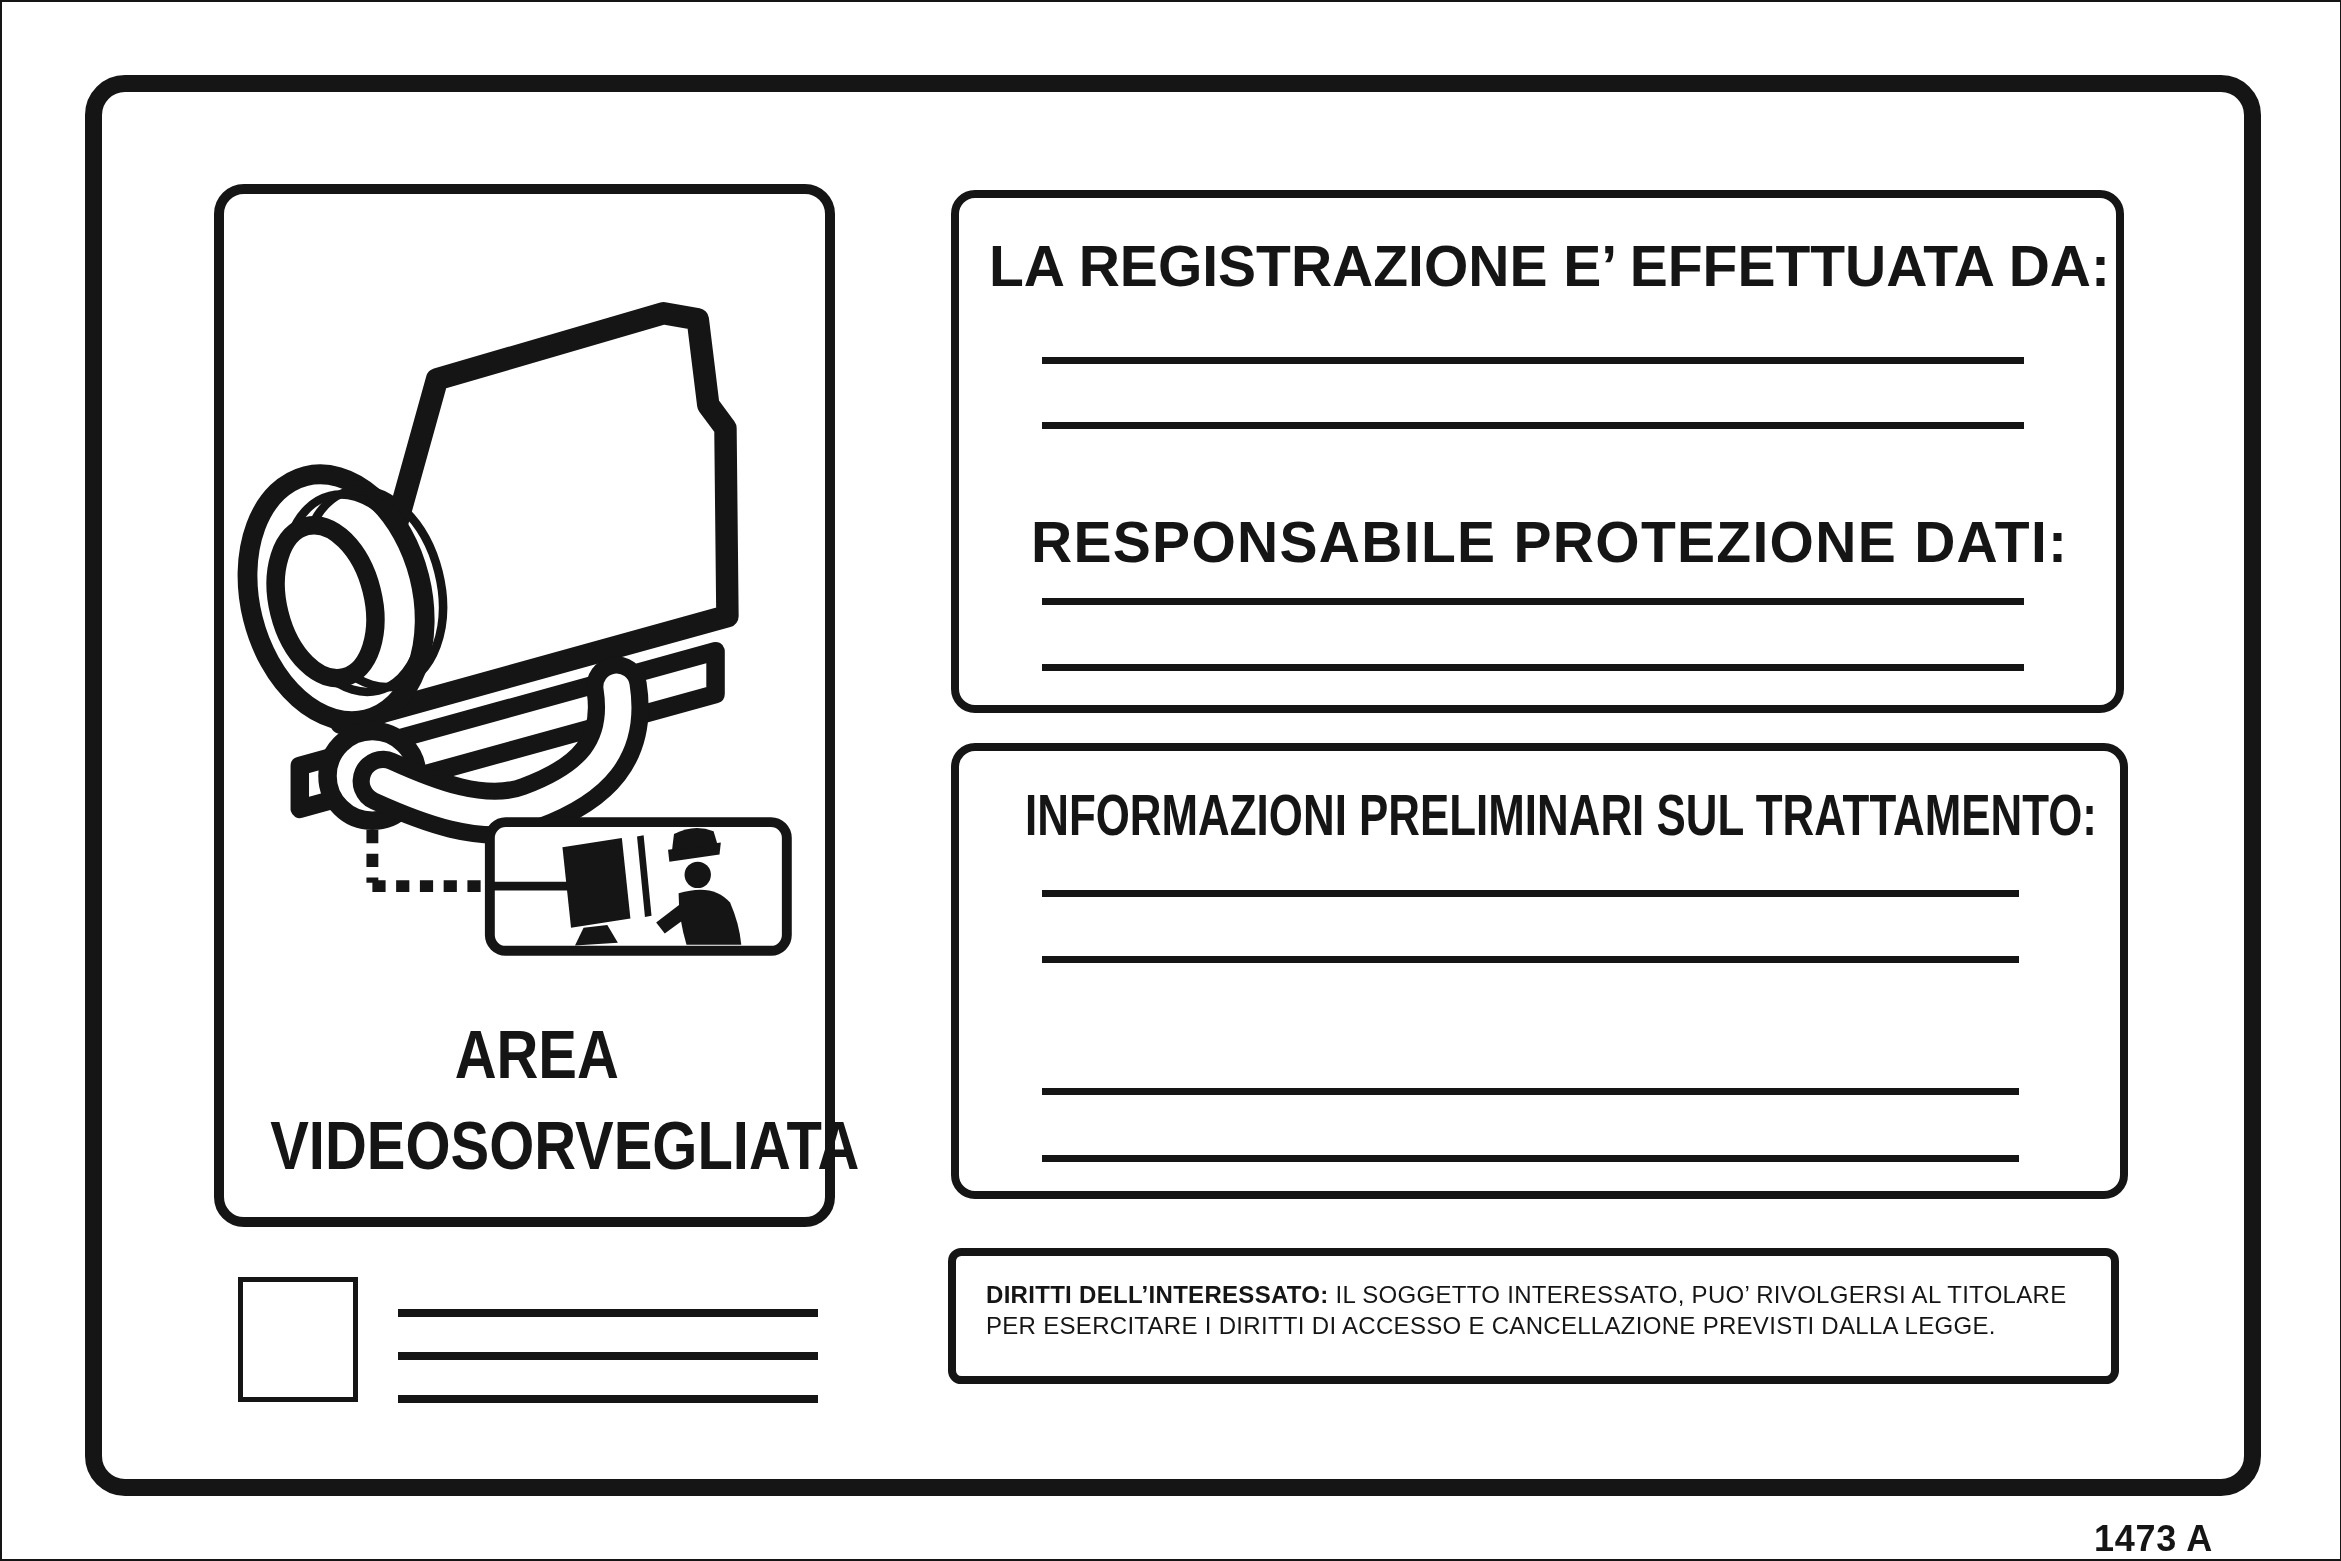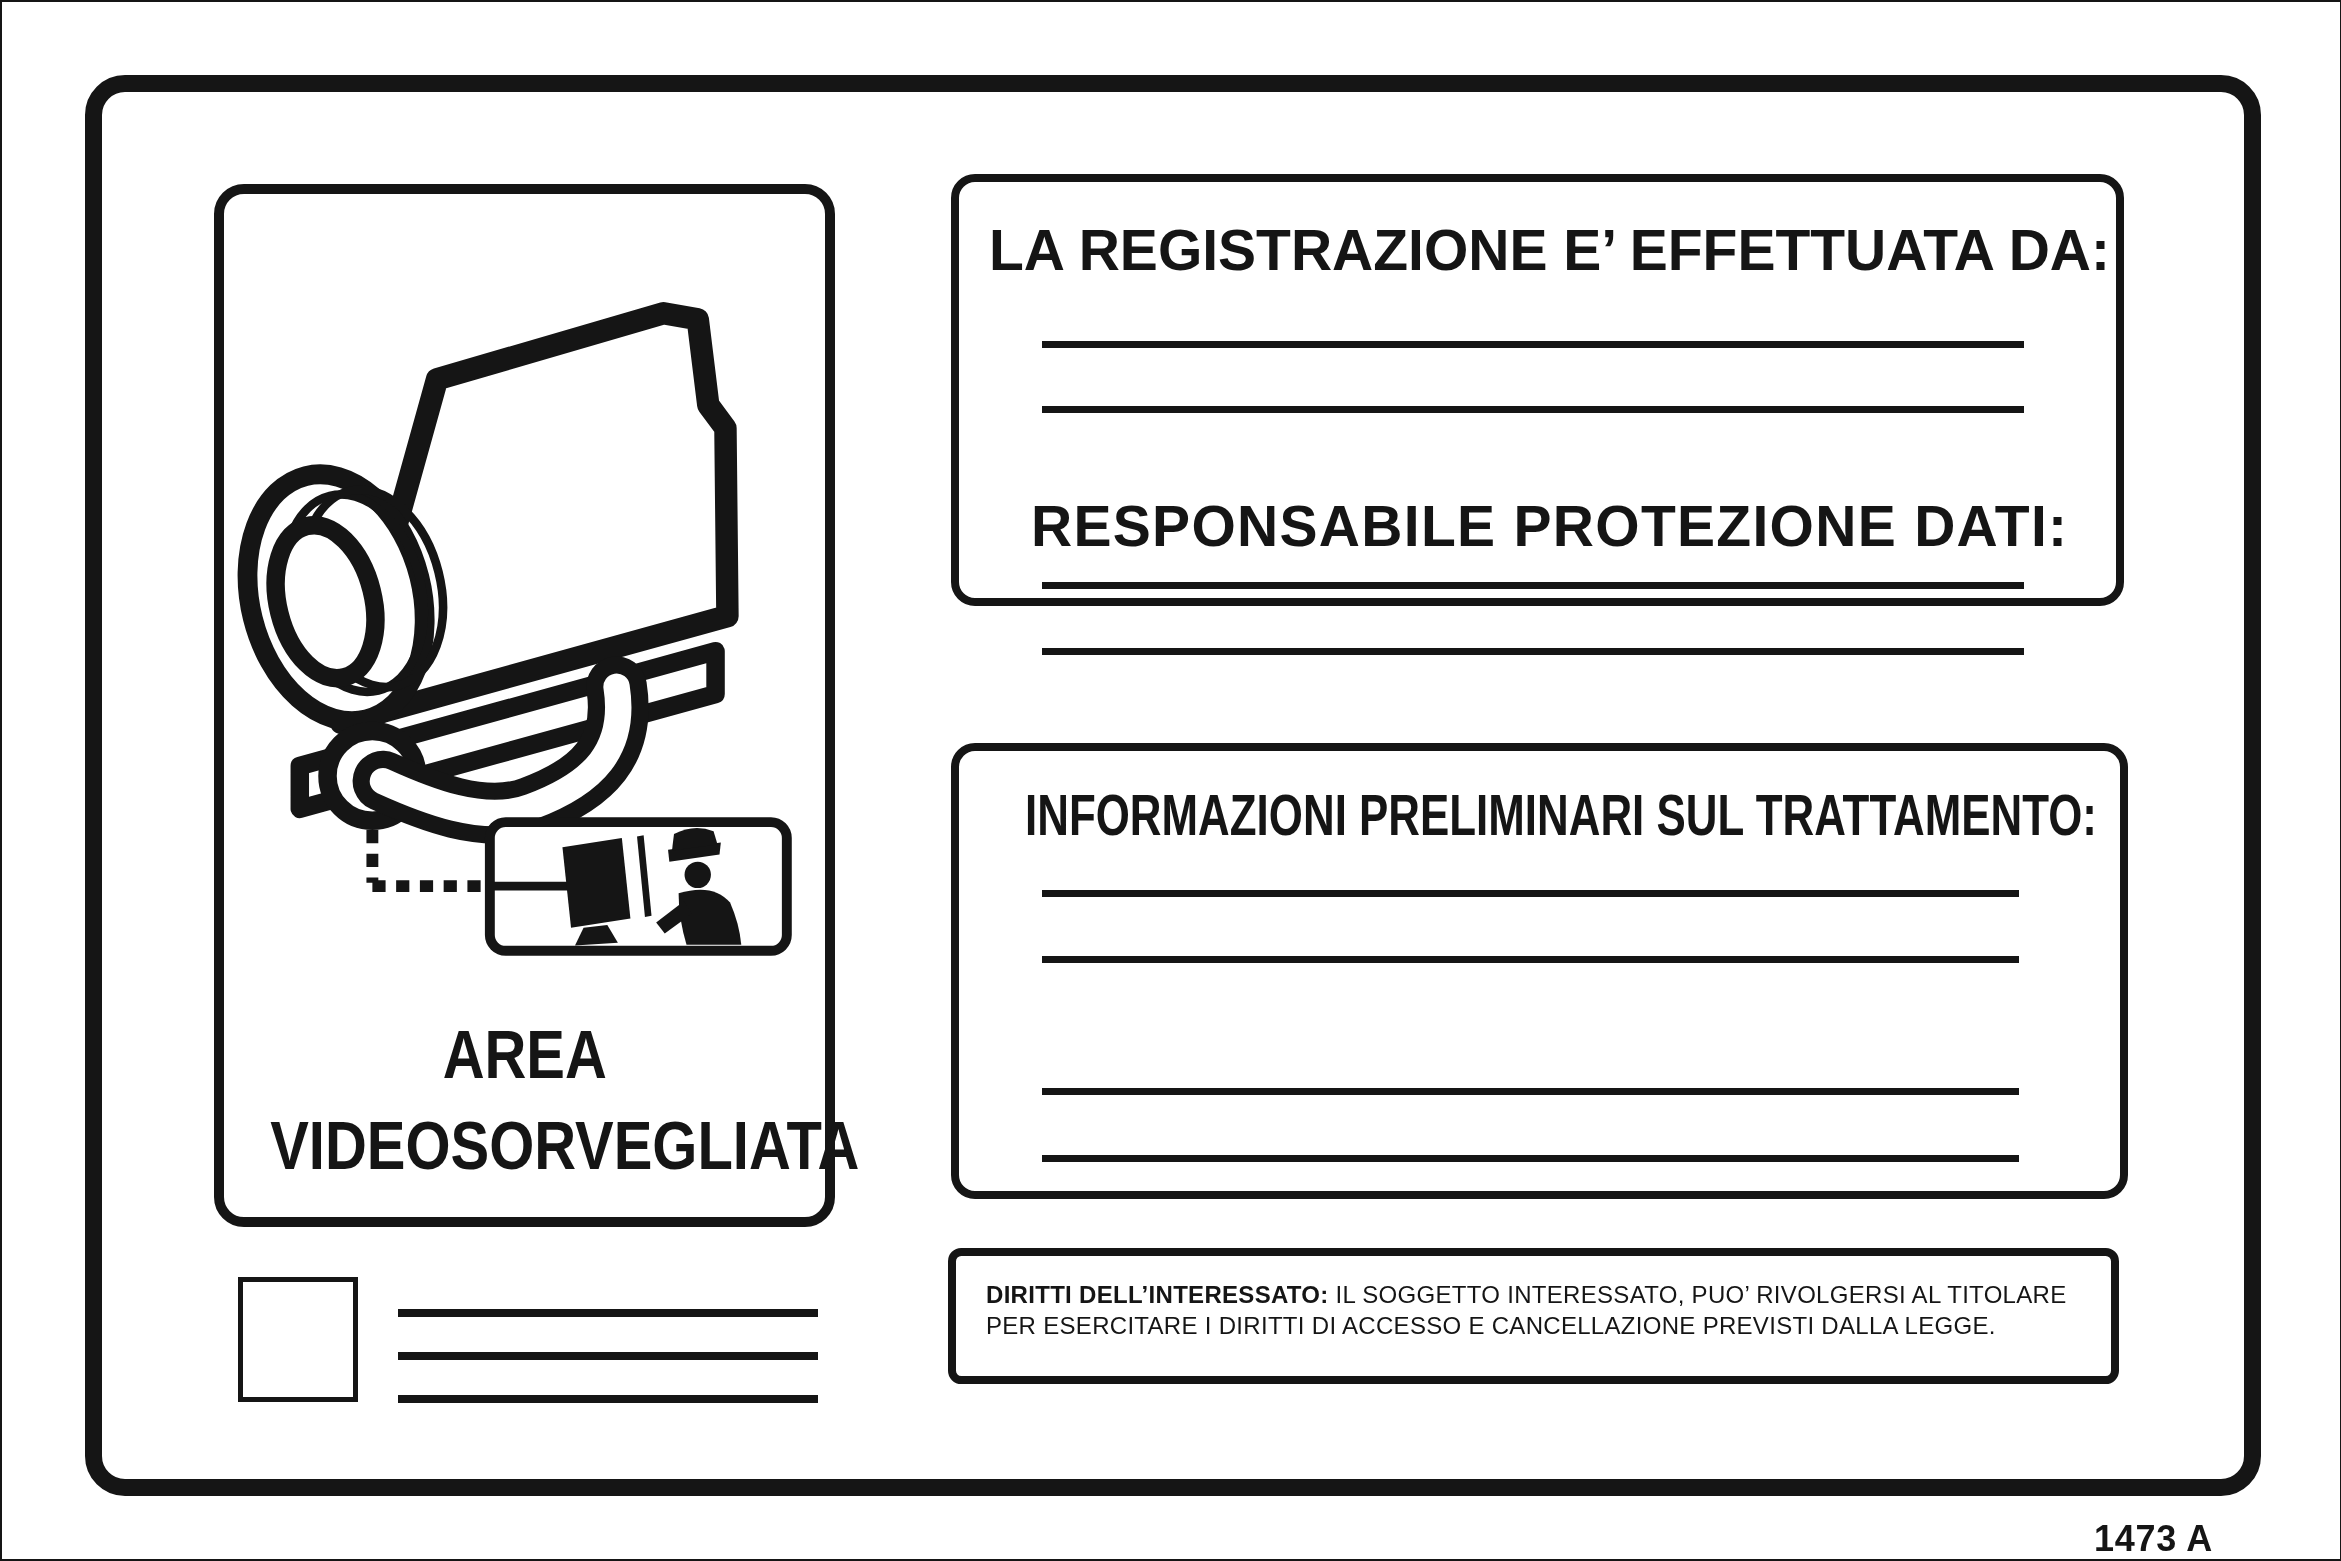--- a/index.html
+++ b/index.html
@@ -19,33 +19,33 @@
     border:17px solid #151515;border-radius:40px;box-sizing:border-box;
   }
   .leftbox{
     left:212px;top:182px;width:621px;height:1043px;
     border:10.6px solid #151515;border-radius:30px;box-sizing:border-box;
     background:#ffffff;
   }
   svg.cam{left:212px;top:186px;width:621px;height:826px;}
   .caption{left:212px;width:621px;text-align:center;font-weight:bold;font-size:69px;line-height:73px;white-space:nowrap;}
   .caption>span{display:inline-block;transform:scaleX(.84);transform-origin:center;}
-  .cap1{top:1016px;}
+  .cap1{top:1016px;padding-left:12px;}
   .cap2{top:1107px;}
   .ulthead{left:235px;top:1222px;font-weight:bold;font-size:30px;white-space:nowrap;}
   .ulthead>span{display:inline-block;transform:scaleX(.83);transform-origin:left;}
   .sq{left:236px;top:1275px;width:120px;height:125px;border:5.3px solid #151515;box-sizing:border-box;background:#ffffff;}
   .wline{background:#151515;height:8px;}
   .ul1{left:396px;top:1307px;width:420px;}
   .ul2{left:396px;top:1350px;width:420px;}
   .ul3{left:396px;top:1393px;width:420px;}
   .rbox{
     border:8px solid #151515;border-radius:24px;box-sizing:border-box;background:#ffffff;
   }
-  .box1{left:949px;top:172px;width:1173px;height:432px;}
+  .box1{left:949px;top:188px;width:1173px;height:523px;}
   .box2{left:949px;top:741px;width:1177px;height:456px;}
   .box3{left:946px;top:1246px;width:1171px;height:136px;border:8.6px solid #151515;border-radius:13.2px;box-sizing:border-box;background:#fff;}
   .rtitle{position:absolute;font-weight:bold;font-size:57px;line-height:61px;white-space:nowrap;}
   .rtitle>span{display:inline-block;transform-origin:left;}
   .t1{left:30px;top:38px;}
   .t2{left:72px;top:314px;letter-spacing:1.3px;}
   .t3{left:66px;top:34px;}
   .t4{left:66px;top:252px;}
   .cond>span{transform:scaleX(.77);}
   .fill{position:absolute;background:#151515;height:7.3px;width:982px;left:83px;}

